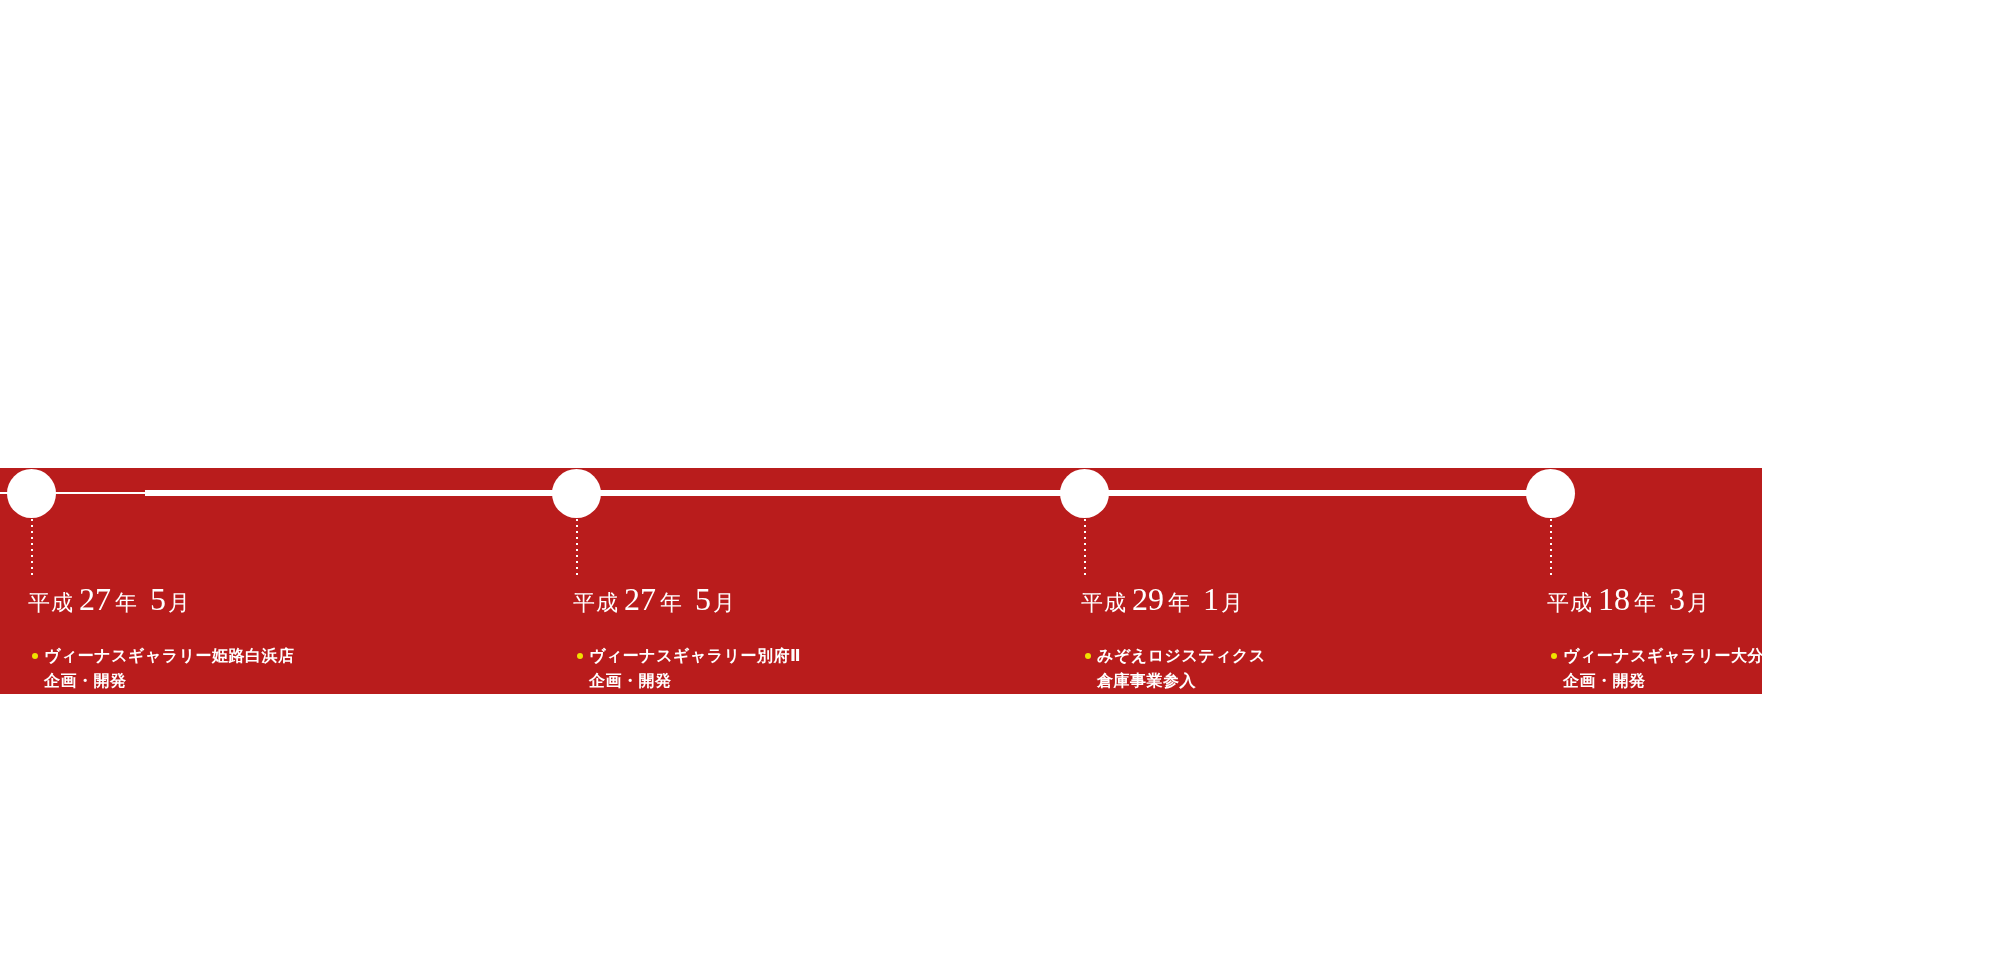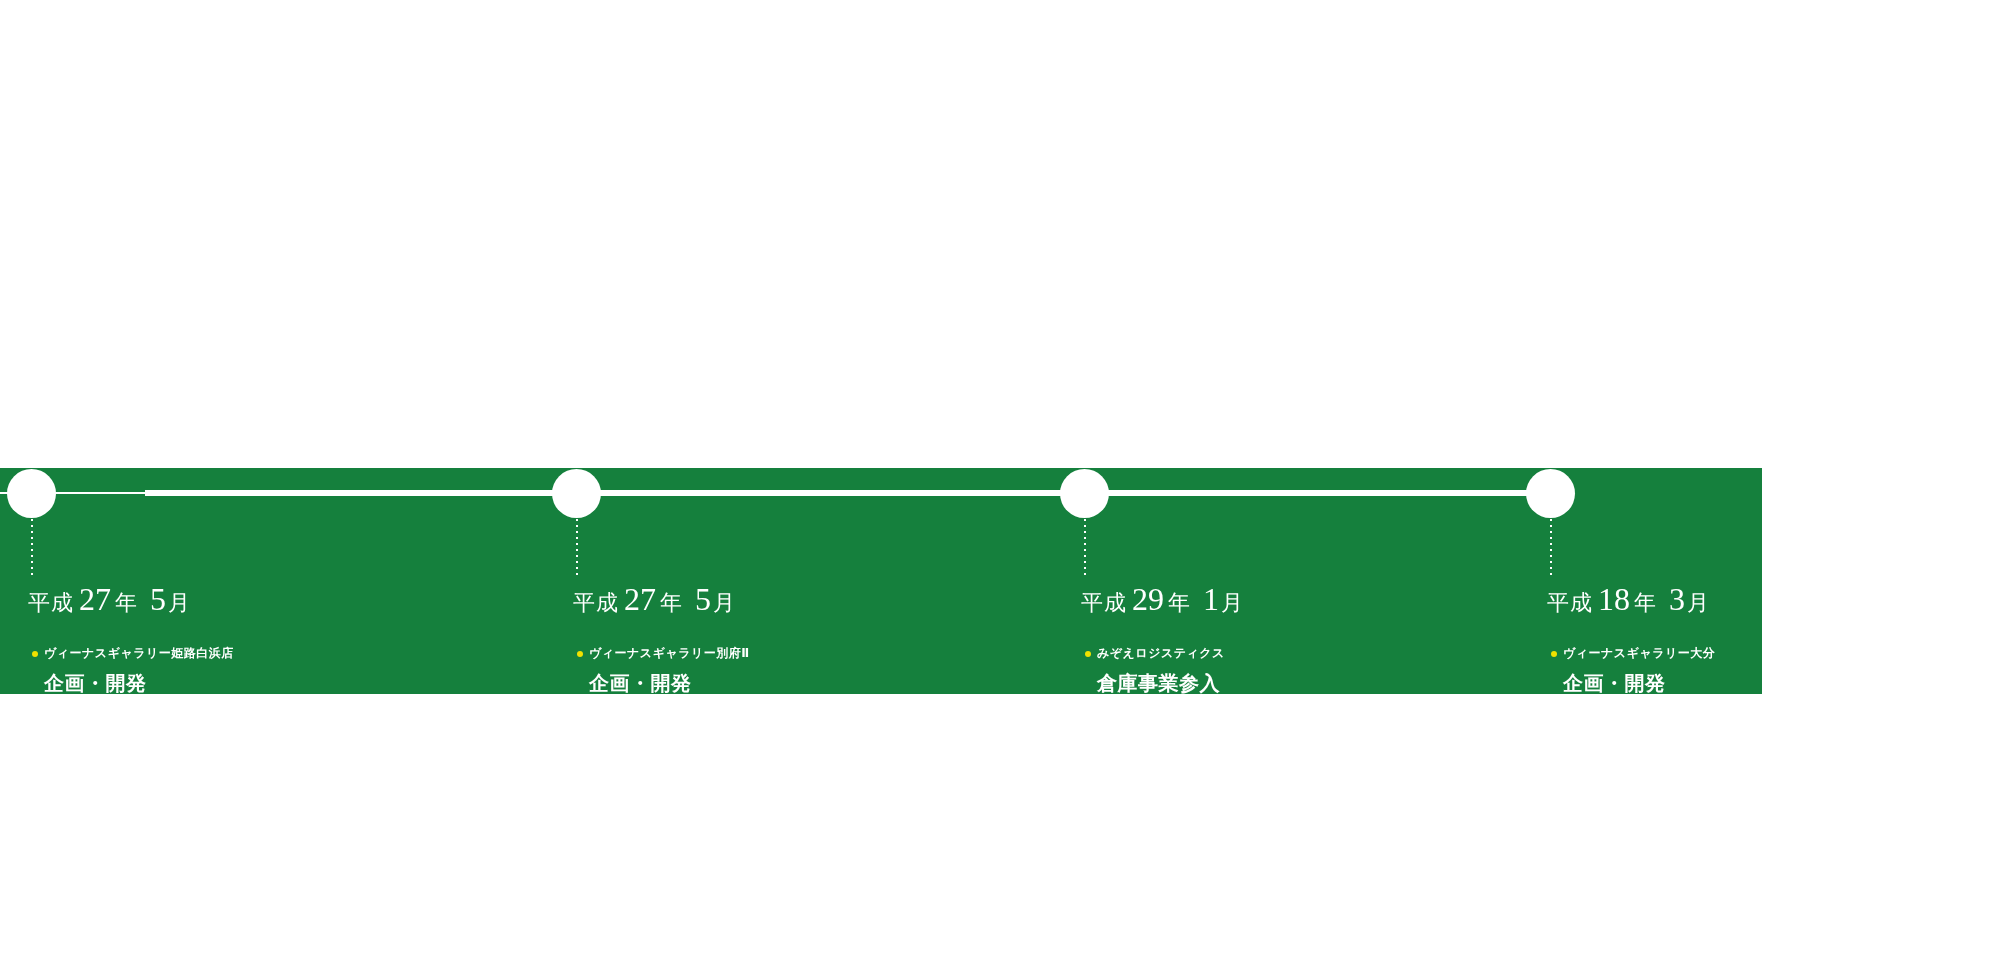--- a/index.html
+++ b/index.html
@@ -4,21 +4,21 @@
 <style>
   html,body{margin:0;padding:0;}
   body{
     width:2000px;height:960px;position:relative;
     background:#ffffff;overflow:hidden;
     font-family:"Liberation Sans","DejaVu Sans",sans-serif;
   }
   
   .band{
     position:absolute;left:0;top:468px;width:1762px;height:226px;
-    background:#15803d;overflow:hidden;
+    background:#b91c1c;overflow:hidden;
   }
   
   .line-thin{
     position:absolute;left:0;top:24px;width:145px;height:2px;background:#fff;
   }
   .line-thick{
     position:absolute;left:145px;top:22px;width:1406px;height:6px;background:#fff;
   }
   
   .dot-big{
@@ -47,25 +47,25 @@
   .date .month{font-size:32px;line-height:1;margin-left:13px;}
   .date .msuf{font-size:22px;margin-left:2px;}
   .event-row{
     position:absolute;left:0;top:179px;
     display:flex;align-items:center;white-space:nowrap;
   }
   .bullet{
     width:6px;height:6px;border-radius:50%;margin:0 6px 0 4px;flex:0 0 auto;
   }
   .title{
-    font-size:12px;font-weight:bold;letter-spacing:0.5px;color:#fff;line-height:1.1;
+    font-size:16px;font-weight:bold;letter-spacing:0.5px;color:#fff;line-height:1.1;
   }
   .subtitle-row{
     position:absolute;left:16px;top:204px;white-space:nowrap;
-    font-size:20px;font-weight:bold;letter-spacing:0.5px;color:#fff;line-height:1.1;
+    font-size:16px;font-weight:bold;letter-spacing:0.5px;color:#fff;line-height:1.1;
   }
 </style>
 </head>
 <body>
 
 <div class="band">
 
   <div class="line-thin"></div>
   <div class="line-thick"></div>
 

